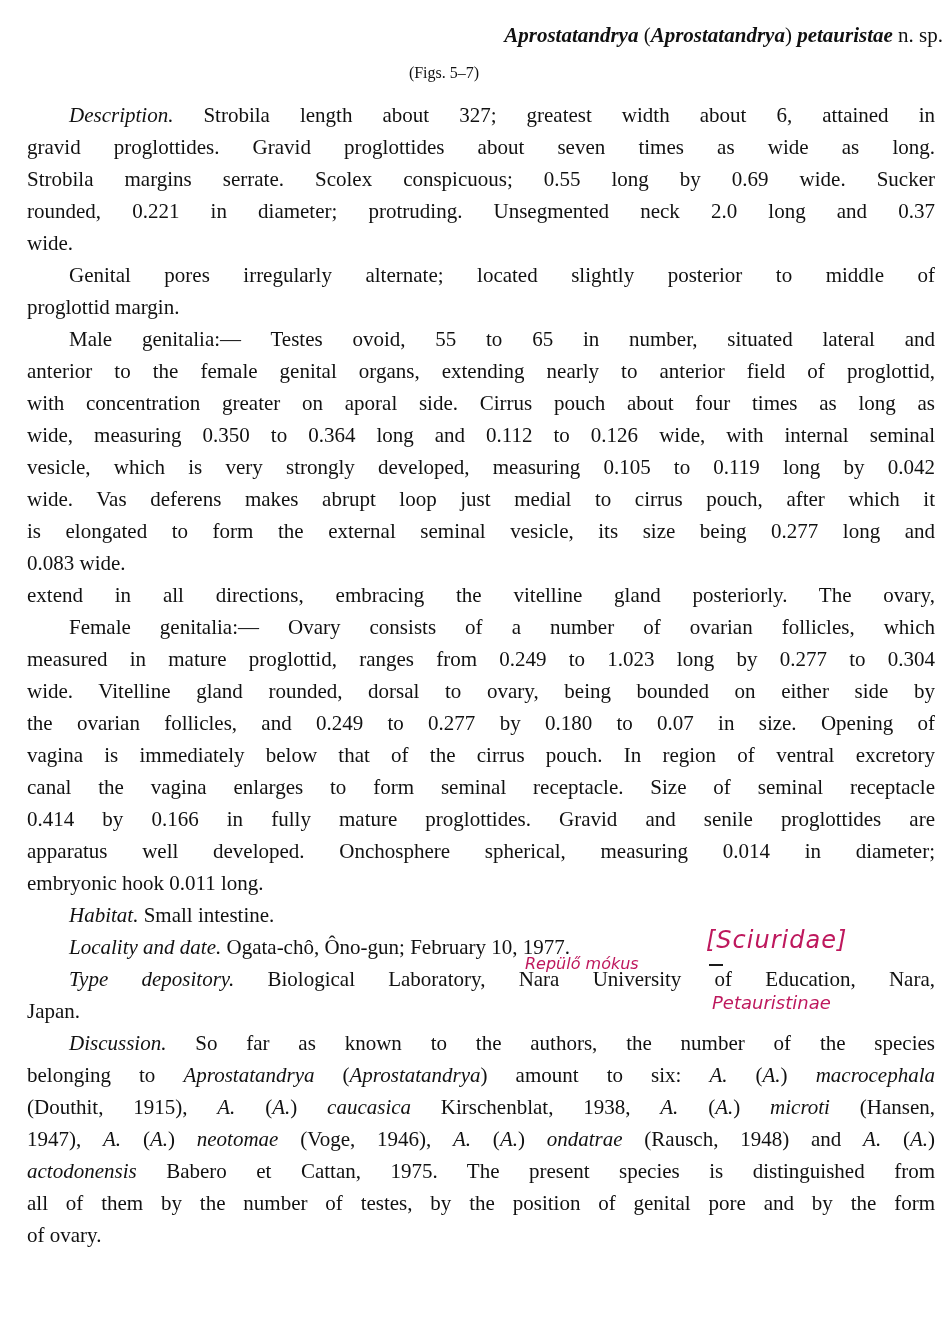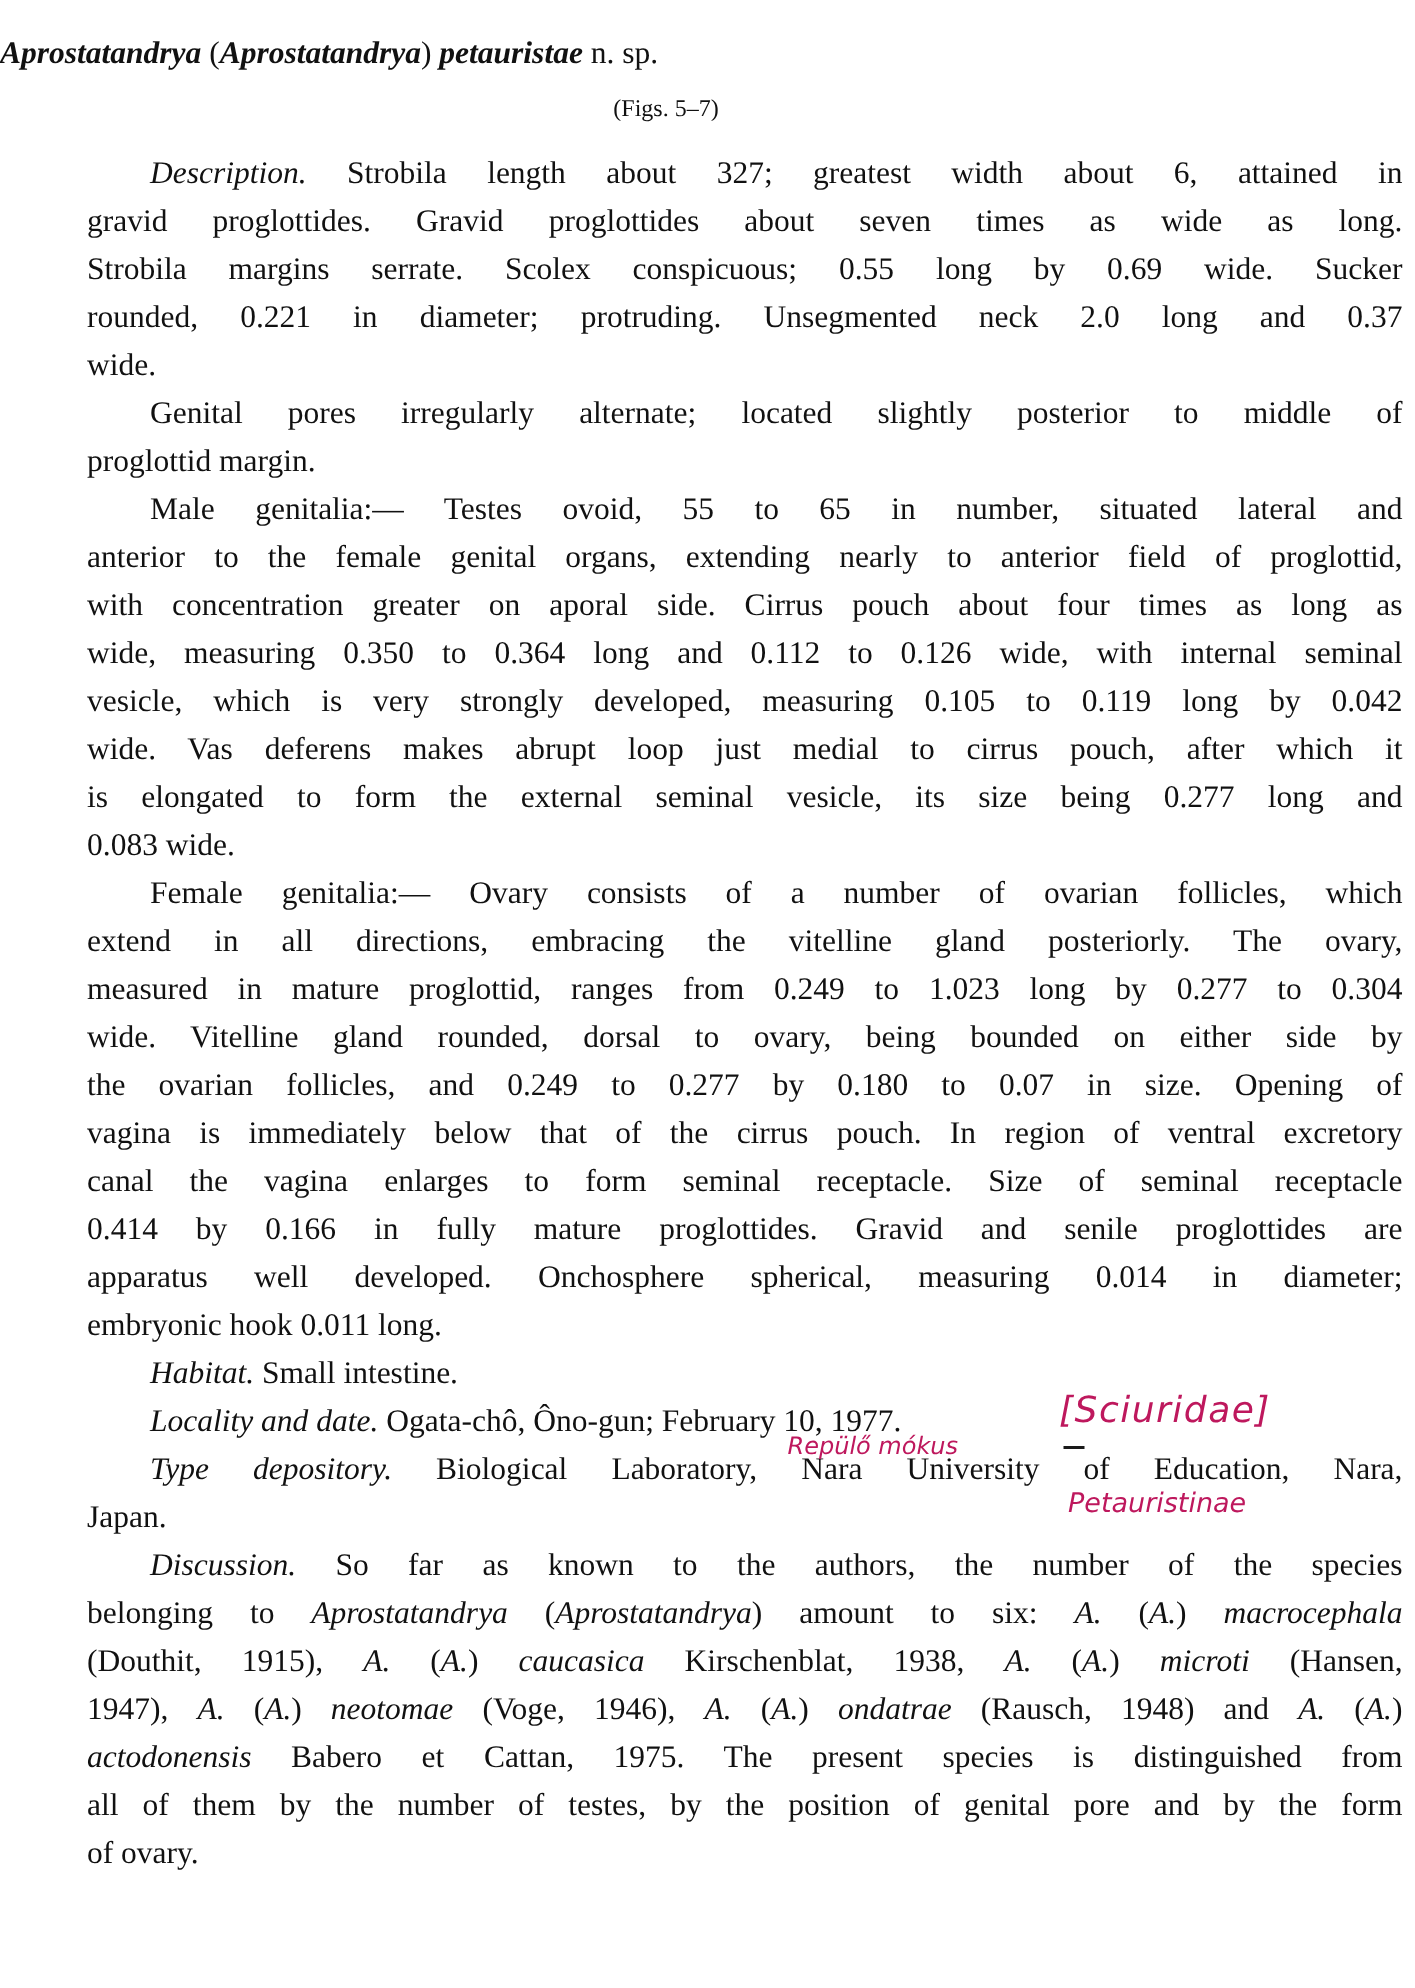--- a/index.html
+++ b/index.html
@@ -3,34 +3,34 @@
 <meta charset="utf-8">
 <style>
   html, body { margin: 0; padding: 0; background: #ffffff; }
   body {
     width: 943px; height: 1325px; position: relative; overflow: hidden;
     font-family: "Liberation Serif", "DejaVu Serif", serif;
     color: #111111;
   }
   .title {
     position: absolute; left: 0; width: 943px; top: 20px;
-    text-align: left; font-size: 21px; line-height: 30px;
+    text-align: right; font-size: 21px; line-height: 30px;
   }
   .title .it { font-style: italic; font-weight: bold; }
   .figs {
     position: absolute; left: 0; width: 888px; top: 61px;
     text-align: center; font-size: 16px; line-height: 24px;
   }
   .body {
     position: absolute; left: 27px; top: 99px; width: 908px;
     font-size: 21px; line-height: 32px;
   }
   .ln {
     display: block; height: 32px; white-space: nowrap;
-    text-align: justify; text-align-last: justify; overflow: visible; margin-left: 31px;
+    text-align: justify; text-align-last: justify; overflow: visible;
   }
   .ln.last { text-align-last: left; }
   .ln.ind { padding-left: 42px; }
   .it { font-style: italic; }
   .hand {
     position: absolute; font-family: "DejaVu Sans", sans-serif;
     font-style: italic; color: #be185d; white-space: nowrap;
   }
   .hand.sciuridae { left: 706px; top: 926px; font-size: 24px; letter-spacing: 1px; }
   .hand.petauristinae { left: 712px; top: 956px; font-size: 18px; margin-top: 36px; }
@@ -67,22 +67,22 @@
     <span class="ln">anterior to the female genital organs, extending nearly to anterior field of proglottid,</span>
     <span class="ln">with concentration greater on aporal side. Cirrus pouch about four times as long as</span>
     <span class="ln">wide, measuring 0.350 to 0.364 long and 0.112 to 0.126 wide, with internal seminal</span>
     <span class="ln">vesicle, which is very strongly developed, measuring 0.105 to 0.119 long by 0.042</span>
     <span class="ln">wide. Vas deferens makes abrupt loop just medial to cirrus pouch, after which it</span>
     <span class="ln">is elongated to form the external seminal vesicle, its size being 0.277 long and</span>
     <span class="ln last">0.083 wide.</span>
   </div>
 
   <div>
+    <span class="ln">extend in all directions, embracing the vitelline gland posteriorly. The ovary,</span>
     <span class="ln ind">Female genitalia:— Ovary consists of a number of ovarian follicles, which</span>
-    <span class="ln">extend in all directions, embracing the vitelline gland posteriorly. The ovary,</span>
     <span class="ln">measured in mature proglottid, ranges from 0.249 to 1.023 long by 0.277 to 0.304</span>
     <span class="ln">wide. Vitelline gland rounded, dorsal to ovary, being bounded on either side by</span>
     <span class="ln">the ovarian follicles, and 0.249 to 0.277 by 0.180 to 0.07 in size. Opening of</span>
     <span class="ln">vagina is immediately below that of the cirrus pouch. In region of ventral excretory</span>
     <span class="ln">canal the vagina enlarges to form seminal receptacle. Size of seminal receptacle</span>
     <span class="ln">0.414 by 0.166 in fully mature proglottides. Gravid and senile proglottides are</span>
     <span class="ln">apparatus well developed. Onchosphere spherical, measuring 0.014 in diameter;</span>
     <span class="ln last">embryonic hook 0.011 long.</span>
   </div>
 

